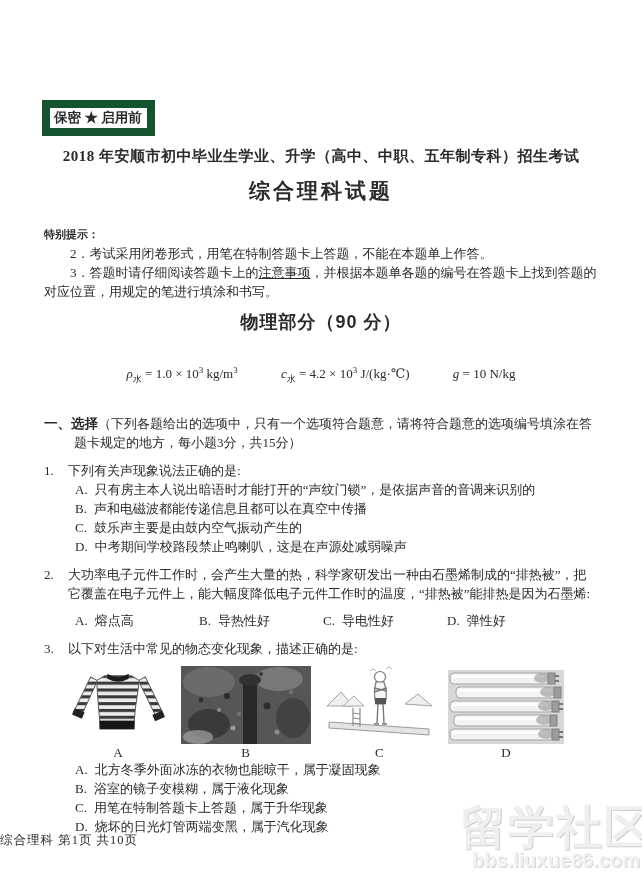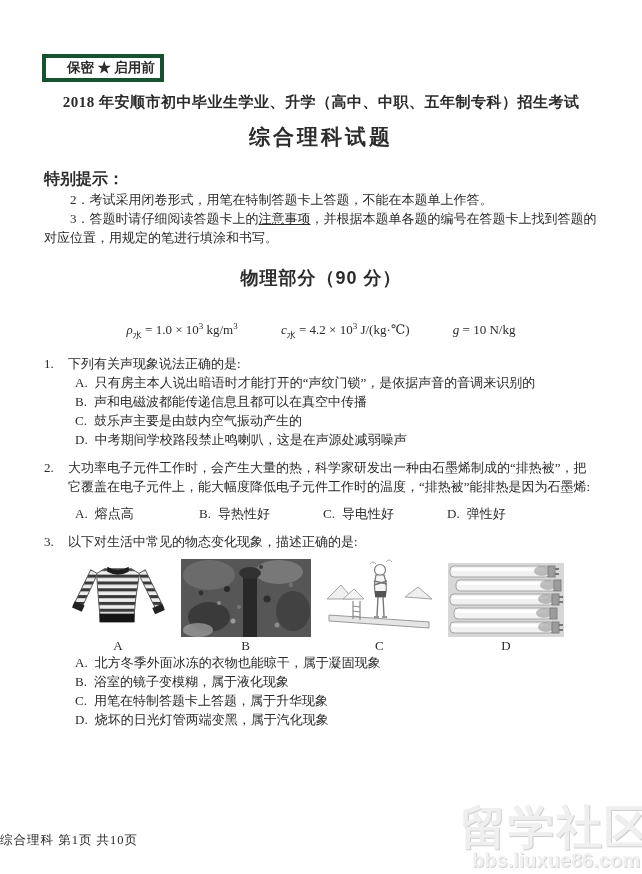--- a/index.html
+++ b/index.html
@@ -9,50 +9,51 @@
     background:#ffffff;
     overflow:hidden;
     font-family:"Liberation Serif","DejaVu Serif",serif;
     color:#2b2b2b;
     font-size:13px;
     line-height:19px;
   }
   .content{padding:54px 44px 0 44px;}
   .secrecy-box{
     display:inline-block;
-    border:4px solid #14532d;
-    padding:0 5px 1px 21px;
+    border:8px solid #14532d;
+    padding:0 5px 1px 4px;
     font-weight:bold;
     font-size:13.5px;
     margin-left:-2px;
+    margin-top:46px;
   }
   .exam-title{
     text-align:center;
     font-weight:bold;
     font-size:15px;
     margin-top:11px;
     letter-spacing:0.5px;
   }
   .paper-title{
     text-align:center;
     font-weight:bold;
     font-size:21px;
     margin-top:15px;
     letter-spacing:3px;
     font-family:"Liberation Sans","DejaVu Sans",sans-serif;
   }
   .notice{margin-top:25px;}
-  .notice-heading{font-weight:bold;font-size:16px;font-family:Liberation Mono, monospace;}
+  .notice-heading{font-weight:bold;font-size:11px;font-family:Liberation Sans, sans-serif;}
   .notice p{margin:0;text-indent:2em;}
   .u{text-decoration:underline;margin-top:8px;}
   .phys-title{
     text-align:center;
     font-weight:bold;
     font-size:18px;
-    margin-top:22px;
+    margin-top:12px;
     font-family:"Liberation Sans","DejaVu Sans",sans-serif;
     letter-spacing:1px;
   }
   .constants{text-align:center;margin-top:29px;font-size:13px;}
   .const{margin:0 20px;white-space:nowrap;}
   .const .sym{font-style:italic;}
   .const sub{font-size:9px;}
   .const sup{font-size:9px;}
   .sec-one{margin-top:25px;padding-left:30px;text-indent:-30px;}
   .sec-one b{font-size:13.5px;}
@@ -122,20 +123,21 @@
     </div>
 
     <div class="phys-title">物理部分（90 分）</div>
 
     <div class="constants">
       <span class="const"><span class="sym">ρ</span><sub>水</sub><span> = 1.0 × 10</span><sup>3</sup><span> kg/m</span><sup>3</sup></span>
       <span class="const"><span class="sym">c</span><sub>水</sub><span> = 4.2 × 10</span><sup>3</sup><span> J/(kg·℃)</span></span>
       <span class="const"><span class="sym">g</span><span> = 10 N/kg</span></span>
     </div>
 
+    <div class="sec-one"><b>一、选择</b><span>（下列各题给出的选项中，只有一个选项符合题意，请将符合题意的选项编号填涂在答题卡规定的地方，每小题3分，共15分）</span></div>
 
     <div class="q">
       <span class="q-num">1.</span>
       <div class="q-stem">下列有关声现象说法正确的是:</div>
       <div class="opt"><span class="opt-label">A.</span><span>只有房主本人说出暗语时才能打开的“声纹门锁”，是依据声音的音调来识别的</span></div>
       <div class="opt"><span class="opt-label">B.</span><span>声和电磁波都能传递信息且都可以在真空中传播</span></div>
       <div class="opt"><span class="opt-label">C.</span><span>鼓乐声主要是由鼓内空气振动产生的</span></div>
       <div class="opt"><span class="opt-label">D.</span><span>中考期间学校路段禁止鸣喇叭，这是在声源处减弱噪声</span></div>
     </div>
 

